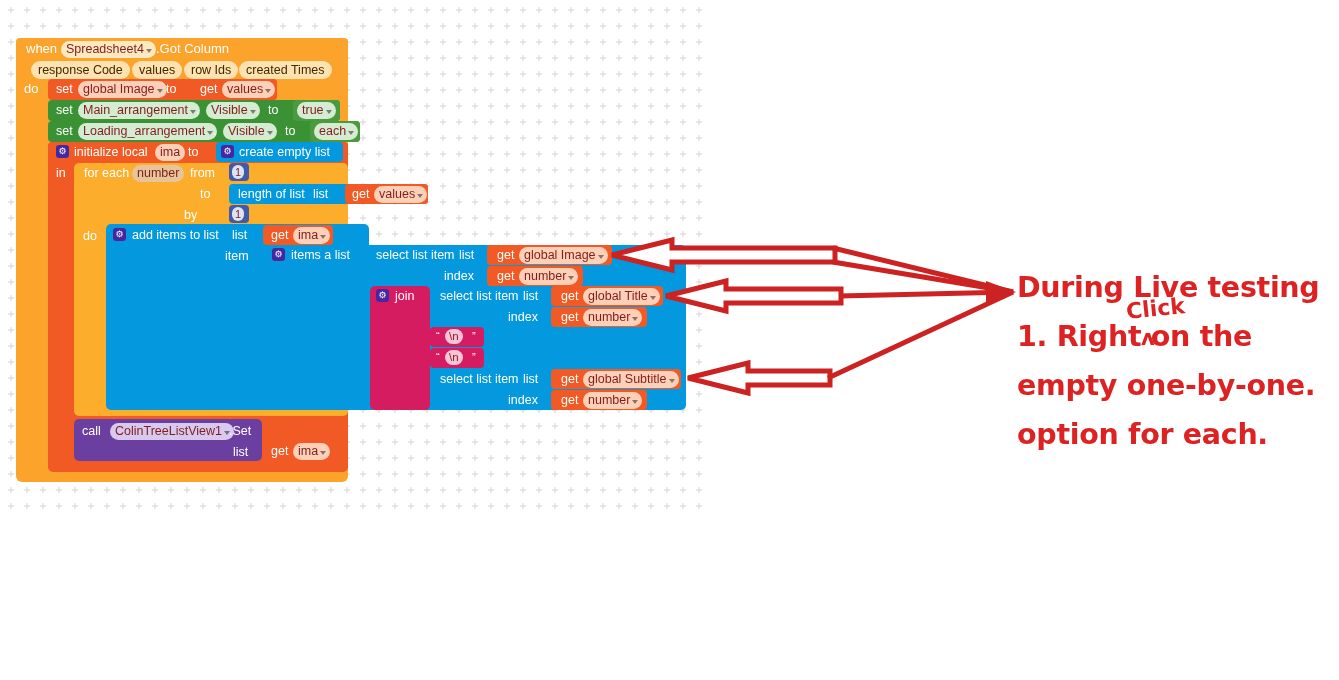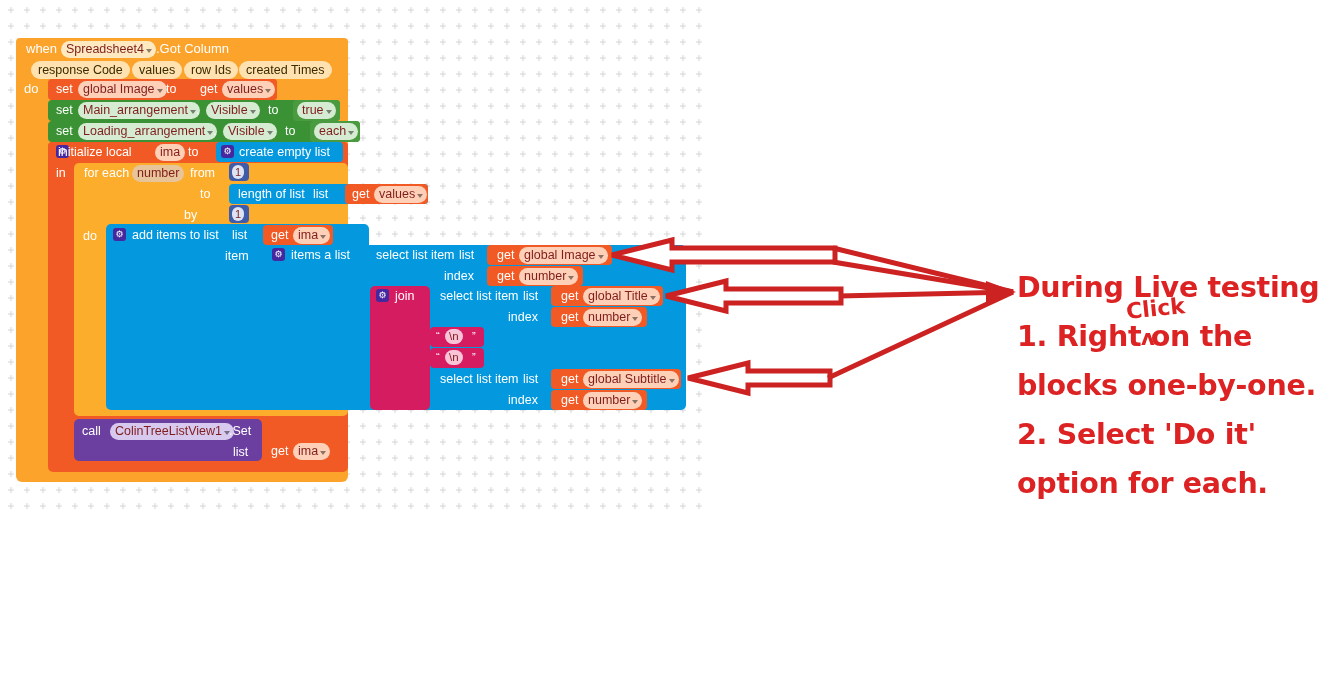--- a/index.html
+++ b/index.html
@@ -190,21 +190,21 @@
   <div class="lbl" style="left:285px; top:124px;">to</div>
   <div class="blk c-logic" style="left:310px; top:121px; width:50px; height:21px;"></div>
   <div class="field f-logic" style="left:314px; top:123px;">
     <span>each</span>
     <i class="caret"></i>
   </div>
 
   <div class="blk c-var" style="left:48px; top:142px; width:300px; height:330px; border-radius:5px;"></div>
   <div class="blk c-var" style="left:48px; top:142px; width:300px; height:21px;"></div>
   <div class="gear" style="left:56px; top:145px;"></div>
-  <div class="lbl" style="left:58px; top:145px;">initialize local</div>
+  <div class="lbl" style="left:74px; top:145px;">initialize local</div>
   <div class="field f-var nocaret" style="left:155px; top:144px;">
     <span>ima</span>
   </div>
   <div class="lbl" style="left:188px; top:145px;">to</div>
   <div class="blk c-list" style="left:216px; top:142px; width:127px; height:20px;"></div>
   <div class="gear" style="left:221px; top:145px;"></div>
   <div class="lbl" style="left:239px; top:145px;">create empty list</div>
   <div class="lbl" style="left:56px; top:166px;">in</div>
 
   <div class="blk c-ctrl" style="left:74px; top:163px; width:274px; height:253px; border-radius:5px;"></div>
@@ -351,20 +351,19 @@
       <path d="M 833,262 L 1013,292"></path>
       <path d="M 839,296 L 1013,292"></path>
       <path d="M 828,378 L 1013,292"></path>
     </g>
     <path d="M 1016,292 L 986,281 L 986,303 Z" fill="#cc2222" stroke="none"></path>
   </svg>
 
   <div id="anno">
     <div class="ln">During Live testing</div>
     <div class="ln">1. Right on the</div>
-    <div class="ln">blocks one-by-one.</div>
-    <div class="ln">2. Select 'Do it'</div>
+    <div class="ln">empty one-by-one.</div>
     <div class="ln">option for each.</div>
   </div>
   <div id="clickword">Click</div>
   <div id="caretmark">ʌ</div>
 
 </div>
 
 </body></html>

